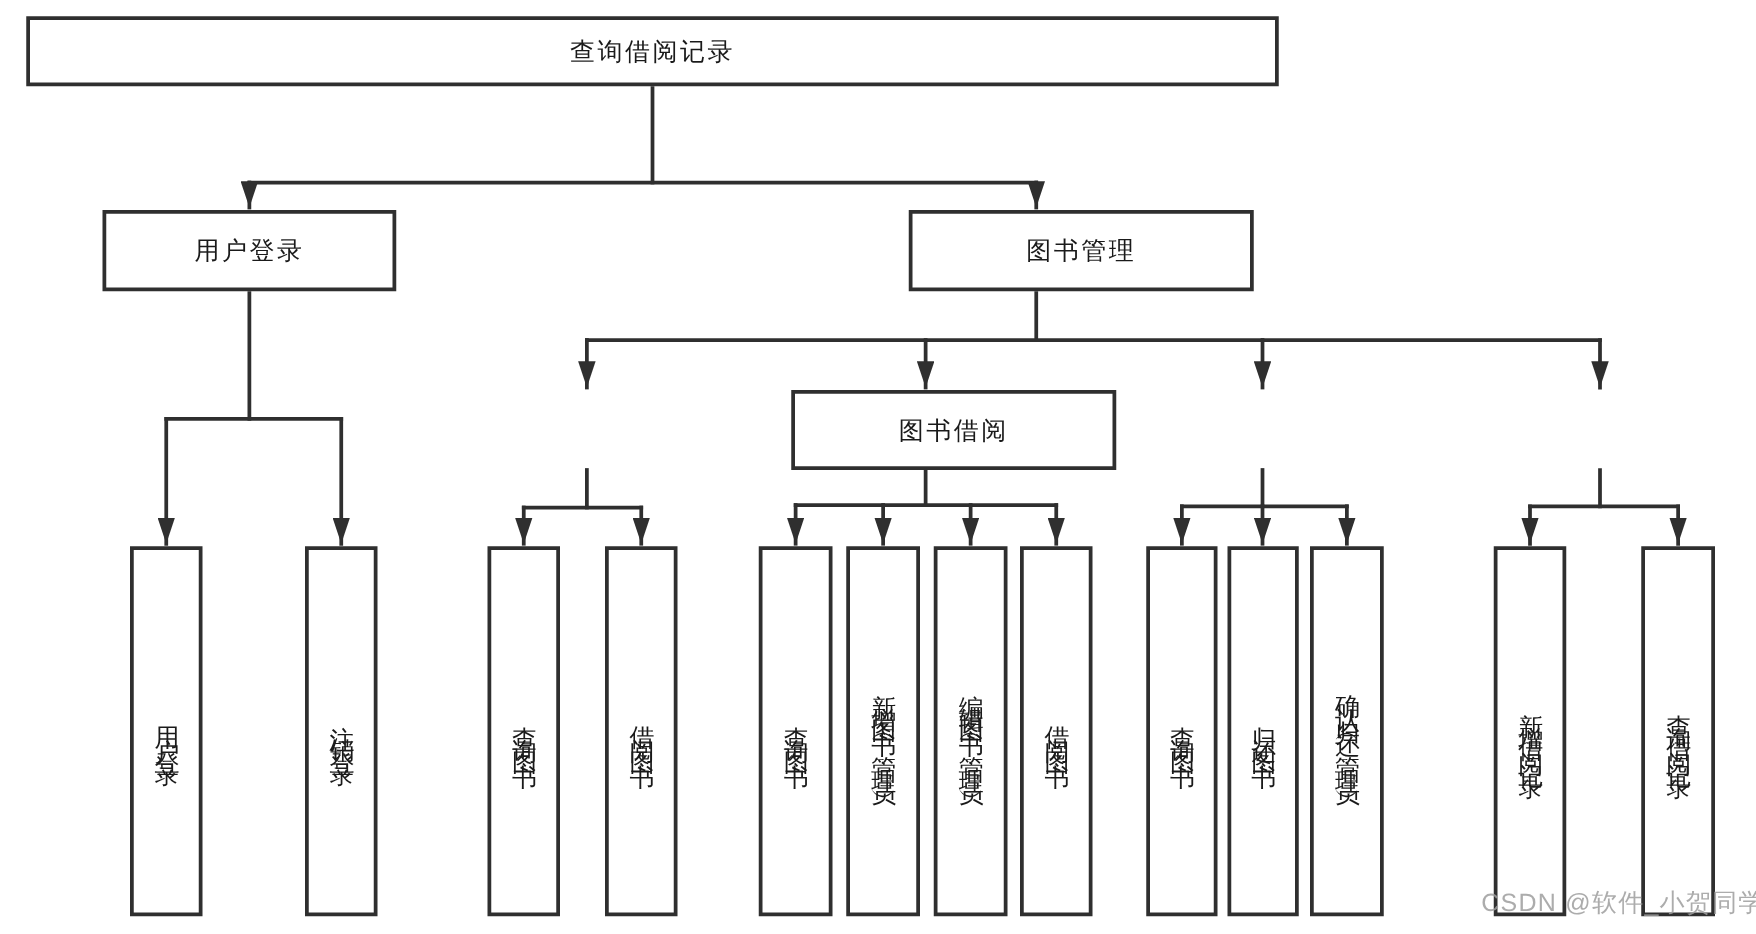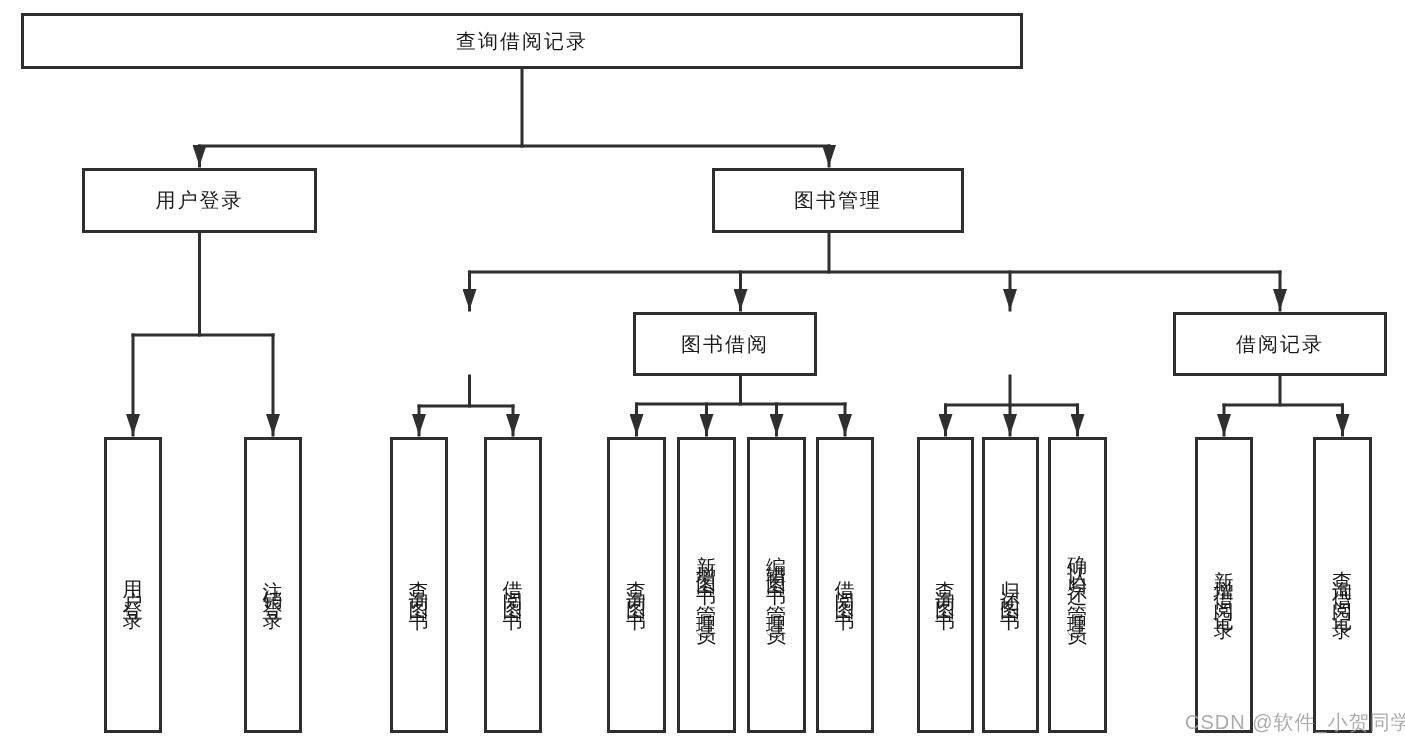--- a/index.html
+++ b/index.html
@@ -96,29 +96,26 @@
     </g>
   </svg>
 
   <div class="node hnode" style="left:21px;top:13px;width:1002px;height:56px">
     <span>查询借阅记录</span>
   </div>
 
   <div class="node hnode" style="left:82px;top:168px;width:235px;height:65px">
     <span>用户登录</span>
   </div>
-  <div class="node hnode" style="left:712px;top:168px;width:252px;height:65px">
+  <div class="node hnode" style="left:727px;top:168px;width:276px;height:65px">
     <span>图书管理</span>
   </div>
 
-  <div class="node hnode" style="left:633px;top:312px;width:184px;height:64px">
+  <div class="node hnode" style="left:633px;top:312px;width:260px;height:64px">
     <span>图书借阅</span>
-  </div>
-  <div class="node hnode" style="left:1173px;top:312px;width:214px;height:64px">
-    <span>借阅记录</span>
   </div>
 
   <div class="node leaf" style="left:104px;top:437px;width:58px;height:296px">
     <span class="vtext">用户登录</span>
   </div>
   <div class="node leaf" style="left:244px;top:437px;width:58px;height:296px">
     <span class="vtext">注销登录</span>
   </div>
 
   <div class="node leaf" style="left:390px;top:437px;width:58px;height:296px">

